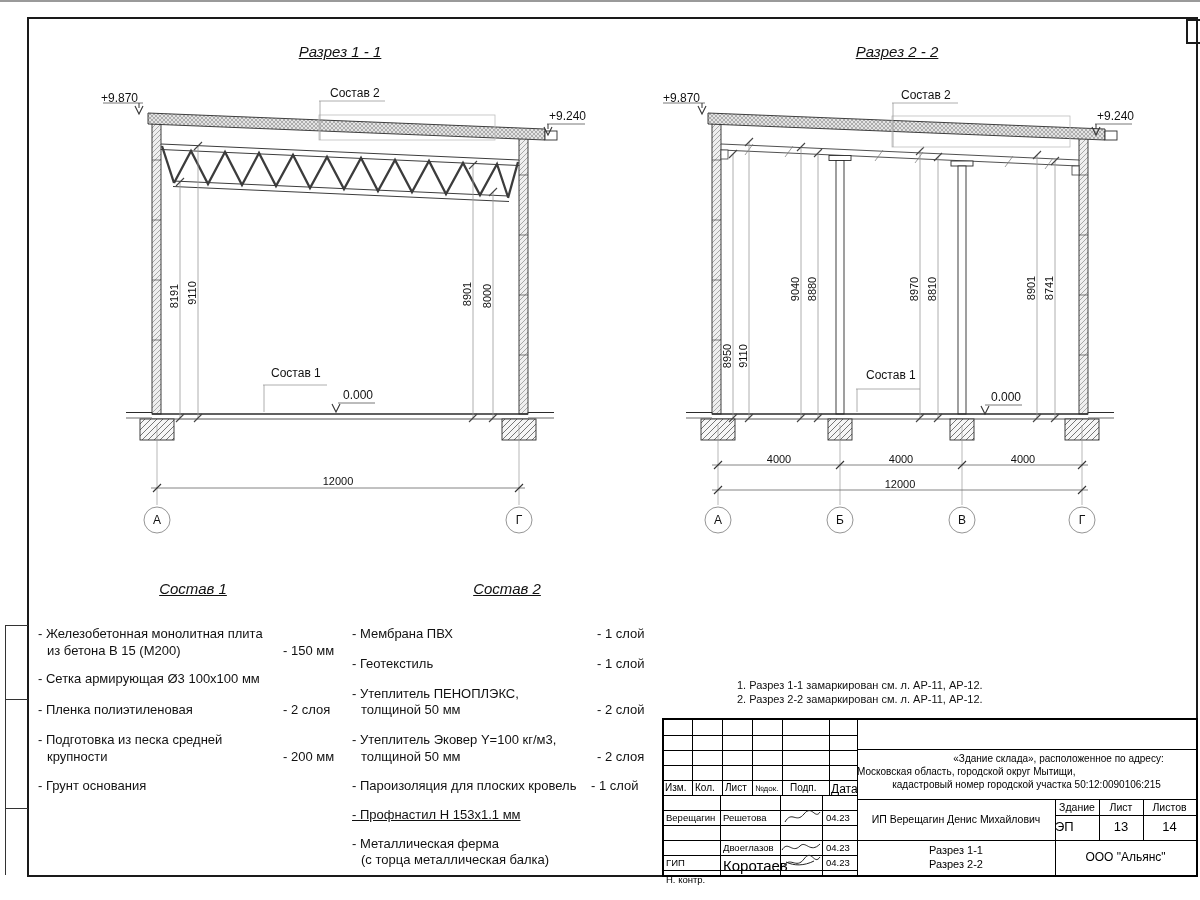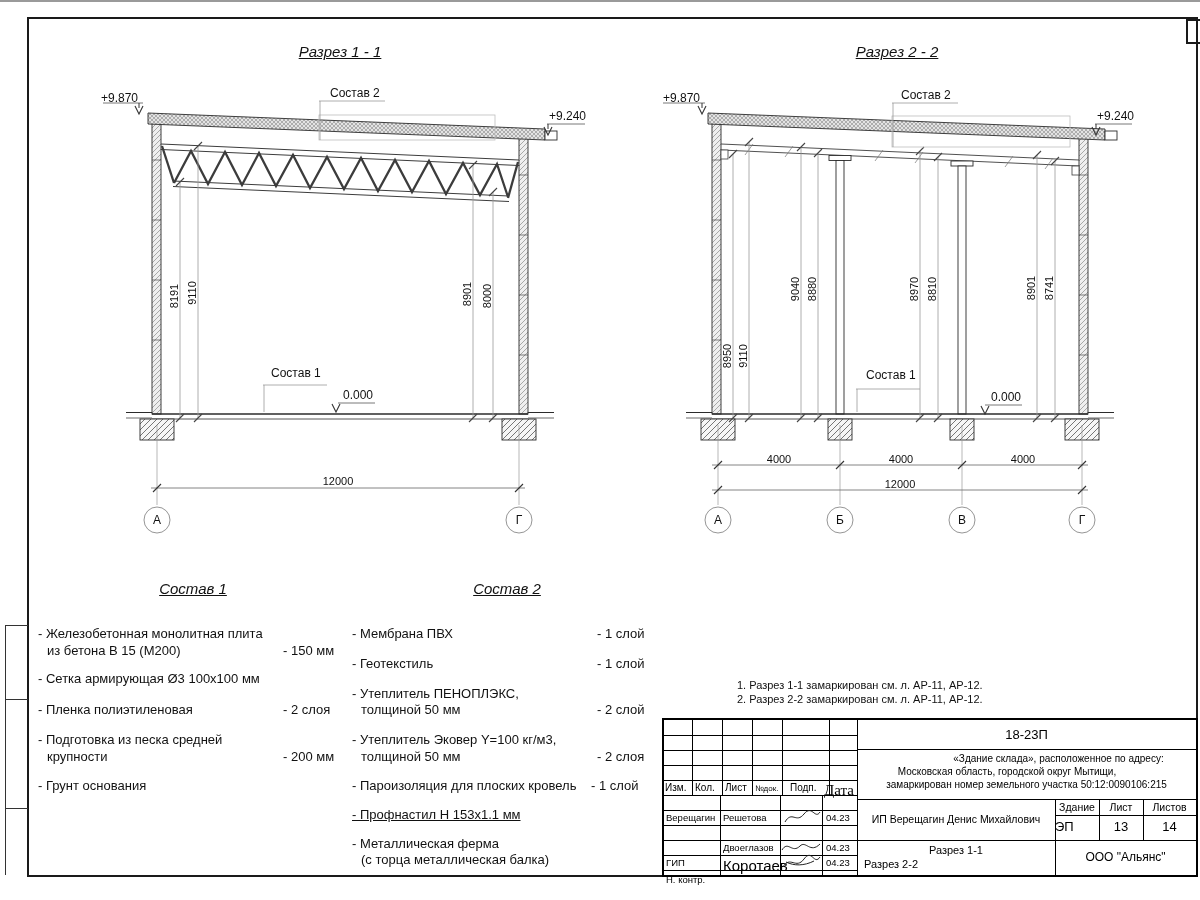--- a/index.html
+++ b/index.html
@@ -363,21 +363,21 @@
     <div class="vl" style="left:391px;top:79px;height:76px;"></div>
     <div class="vl" style="left:435px;top:79px;height:41px;"></div>
     <div class="vl" style="left:479px;top:79px;height:41px;"></div>
     <div class="hl" style="left:391px;top:95px;width:141px;"></div>
 
     <span class="tb" style="left:1px;top:62px;font-size:10px;">Изм.</span>
     <span class="tb" style="left:31px;top:62px;font-size:10px;">Кол.</span>
     <span class="tb" style="left:61px;top:62px;font-size:10px;">Лист</span>
     <span class="tb" style="left:91px;top:64px;font-size:8px;">№док.</span>
     <span class="tb" style="left:126px;top:62px;font-size:10px;">Подп.</span>
-    <span class="tb" style="left:160px;top:62px;font-size:15px;font-family:Liberation Serif, serif;">Дата</span>
+    <span class="tb" style="left:167px;top:62px;font-size:12px;">Дата</span>
 
     <span class="tb" style="left:2px;top:92px;font-size:9.5px;">Верещагин</span>
     <span class="tb" style="left:59px;top:92px;font-size:9.5px;">Решетова</span>
     <span class="tb" style="left:162px;top:92px;font-size:9.5px;">04.23</span>
     <span class="tb" style="left:2px;top:122px;font-size:9.5px;margin-top:32px;">Н. контр.</span>
     <span class="tb" style="left:59px;top:122px;font-size:9.5px;">Двоеглазов</span>
     <span class="tb" style="left:162px;top:122px;font-size:9.5px;">04.23</span>
     <span class="tb" style="left:2px;top:137px;font-size:9.5px;">ГИП</span>
     <span class="tb" style="left:59px;top:137px;font-size:15px;">Коротаев</span>
     <span class="tb" style="left:162px;top:137px;font-size:9.5px;">04.23</span>
@@ -385,29 +385,28 @@
     <svg style="left:118px;top:88px;" width="40" height="18" viewBox="0 0 40 18">
       <path d="M3,14 C10,2 14,16 22,6 S33,12 38,4" fill="none" stroke="#222" stroke-width="1"></path>
     </svg>
     <svg style="left:116px;top:118px;" width="42" height="18" viewBox="0 0 42 18">
       <path d="M2,12 C8,2 12,16 20,8 C26,2 30,16 40,6" fill="none" stroke="#222" stroke-width="1"></path>
     </svg>
     <svg style="left:116px;top:132px;" width="42" height="20" viewBox="0 0 42 20">
       <path d="M3,15 C10,3 16,18 24,7 S34,14 40,5 M6,10 C14,14 24,14 34,9" fill="none" stroke="#222" stroke-width="1"></path>
     </svg>
 
-    <span class="tb" style="left:193px;top:7px;width:339px;text-align:center;font-size:13px;">18-23П</span>
     <span class="tb" style="left:193px;top:33px;width:403px;text-align:center;font-size:10px;">«Здание склада», расположенное по адресу:</span>
-    <span class="tb" style="left:193px;top:46px;width:274px;text-align:center;font-size:10px;padding-left:13px;">Московская область, городской округ Мытищи,</span>
-    <span class="tb" style="left:193px;top:59px;width:339px;text-align:center;font-size:10px;">замаркирован номер земельного участка 50:12:0090106:215</span>
+    <span class="tb" style="left:193px;top:46px;width:274px;text-align:left;font-size:10px;">Московская область, городской округ Мытищи,</span>
+    <span class="tb" style="left:193px;top:59px;width:339px;text-align:center;font-size:10px;">кадастровый номер городской участка 50:12:0090106:215</span>
     <span class="tb" style="left:193px;top:93px;width:198px;text-align:center;font-size:10.5px;">ИП Верещагин Денис Михайлович</span>
     <span class="tb" style="left:391px;top:81px;width:44px;text-align:center;font-size:10.5px;">Здание</span>
     <span class="tb" style="left:435px;top:81px;width:44px;text-align:center;font-size:10.5px;">Лист</span>
     <span class="tb" style="left:479px;top:81px;width:53px;text-align:center;font-size:10.5px;">Листов</span>
     <span class="tb" style="left:391px;top:99px;width:44px;text-align:left;font-size:13px;">ЭП</span>
     <span class="tb" style="left:435px;top:99px;width:44px;text-align:center;font-size:13px;">13</span>
     <span class="tb" style="left:479px;top:99px;width:53px;text-align:center;font-size:13px;">14</span>
     <span class="tb" style="left:193px;top:124px;width:198px;text-align:center;font-size:11px;">Разрез 1-1</span>
-    <span class="tb" style="left:193px;top:138px;width:198px;font-size:11px;margin-left:7px;">Разрез 2-2</span>
+    <span class="tb" style="left:193px;top:138px;width:198px;text-align:center;font-size:11px;">Разрез 2-2</span>
     <span class="tb" style="left:391px;top:130px;width:141px;text-align:center;font-size:12px;">ООО "Альянс"</span>
   </div>
 
 </div>
 
 </body></html>

